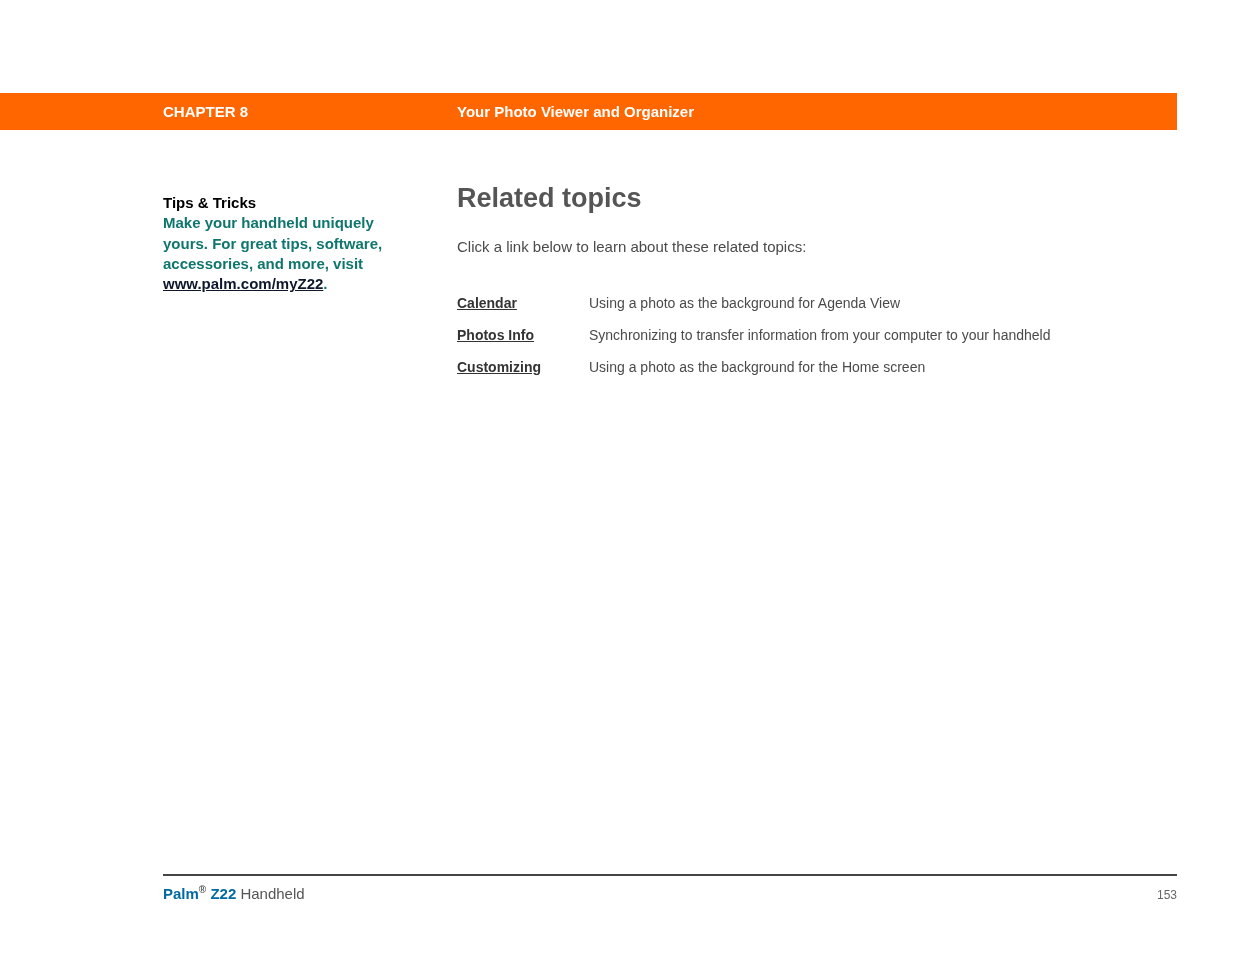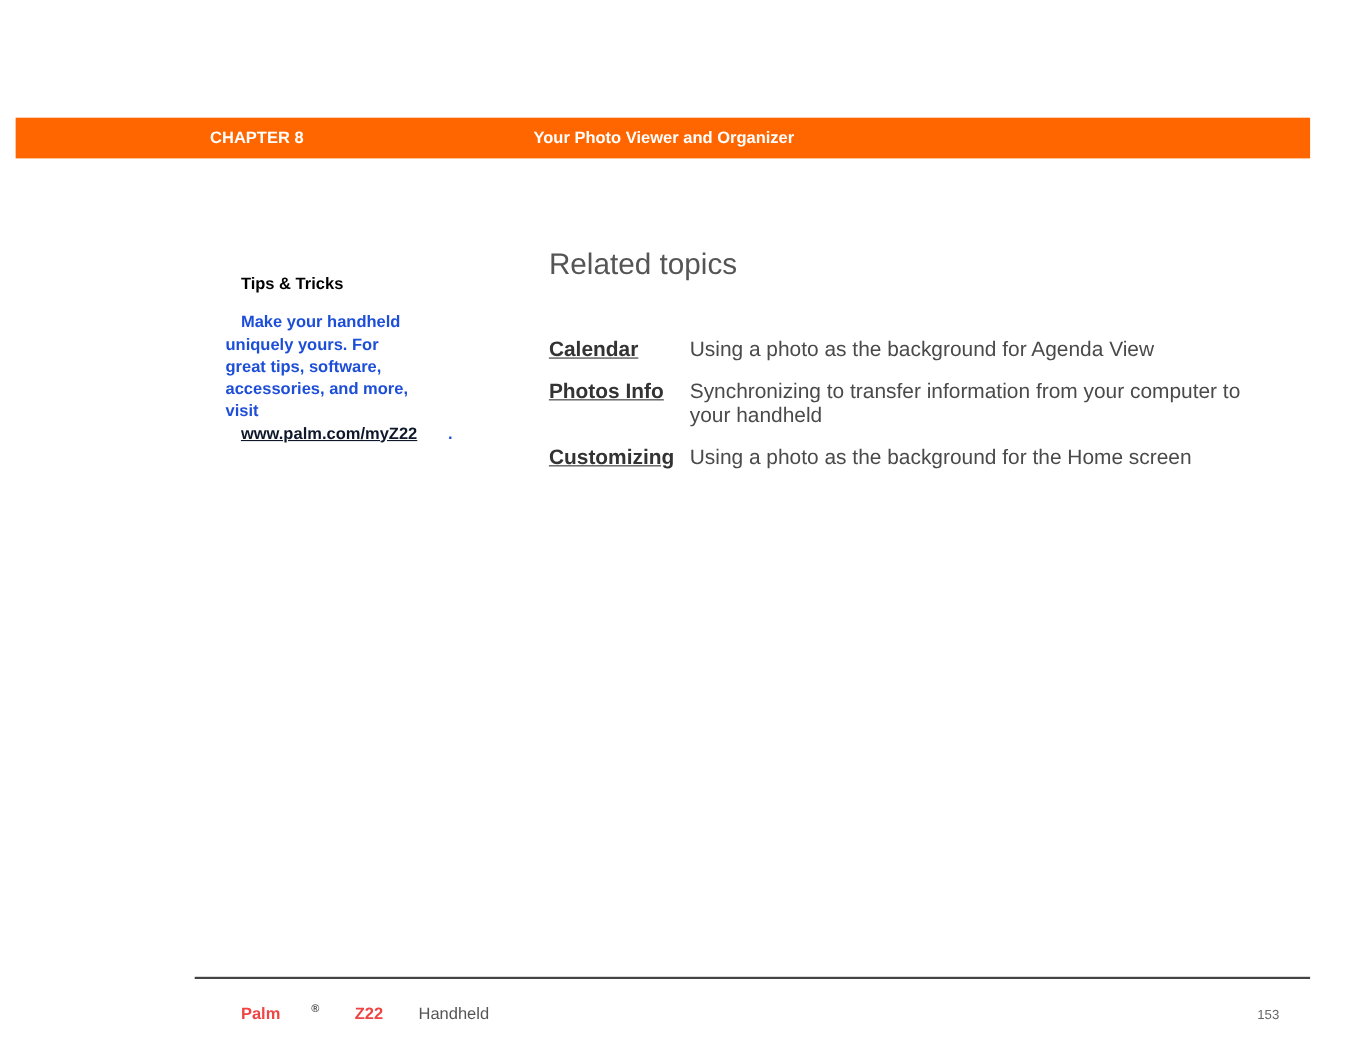--- a/index.html
+++ b/index.html
@@ -1,17 +1,17 @@
 <!DOCTYPE html>
 <html><head>
   <meta charset="utf-8">
   <style>
     * {
       margin: 0;
-      padding: 14px;
+      padding: 0;
       box-sizing: border-box;
     }
     body {
       font-family: "Helvetica Neue", Helvetica, Arial, sans-serif;
       background: #ffffff;
       width: 1235px;
       height: 954px;
       position: relative;
       color: #4a4a4a;
     }
@@ -43,56 +43,56 @@
       width: 230px;
       font-size: 15px;
       line-height: 1.35;
     }
     .sidebar-heading {
       font-weight: bold;
       color: #000000;
       margin-bottom: 0px;
     }
     .sidebar-text {
-      color: #1d4ed8;
+      color: #0f766e;
       font-weight: bold;
     }
     .sidebar-link {
       color: #0f172a;
       font-weight: bold;
       text-decoration: underline;
     }
     .sidebar-block {
       margin-bottom: 48px;
     }
     .main {
       position: absolute;
       left: 457px;
       top: 183px;
       width: 700px;
     }
     .main-heading {
       font-size: 27px;
-      font-weight: normal;
+      font-weight: bold;
       color: #555555;
-      margin-bottom: 38px;
+      margin-bottom: 24px;
     }
     .main-intro {
       font-size: 15px;
       color: #4a4a4a;
       margin-bottom: 40px;
     }
     .topics-table {
       border-collapse: collapse;
       width: 100%;
     }
     .topics-table td {
       padding: 0 0 16px 0;
       vertical-align: top;
-      font-size: 19px;
+      font-size: 14px;
     }
     .topic-link-cell {
       width: 132px;
     }
     .topic-link {
       color: #333333;
       font-weight: bold;
       text-decoration: underline;
     }
     .topic-desc {
@@ -106,21 +106,21 @@
       border-top: 2px solid #444444;
       padding-top: 8px;
       display: flex;
       justify-content: space-between;
       align-items: baseline;
       font-size: 15px;
       color: #555555;
     }
     .footer-left .brand {
       font-weight: bold;
-      color: #ef4444;
+      color: #0369a1;
     }
     .footer-left .reg {
       font-size: 10px;
       vertical-align: super;
       font-weight: bold;
     }
     .footer-right {
       font-size: 12px;
       color: #666666;
     }
@@ -135,20 +135,21 @@
 
 <div class="sidebar">
   <div class="sidebar-block">
     <div class="sidebar-heading">Tips &amp; Tricks</div>
     <span class="sidebar-text">Make your handheld uniquely yours. For great tips, software, accessories, and more, visit </span><a href="#" class="sidebar-link">www.palm.com/myZ22</a><span class="sidebar-text">.</span>
   </div>
 </div>
 
 <div class="main">
   <h1 class="main-heading">Related topics</h1>
+  <p class="main-intro">Click a link below to learn about these related topics:</p>
   <table class="topics-table">
     <tbody>
         <tr>
       <td class="topic-link-cell"><a href="#" class="topic-link">Calendar</a></td>
       <td class="topic-desc">Using a photo as the background for Agenda View</td>
     </tr>
     <tr>
       <td class="topic-link-cell"><a href="#" class="topic-link">Photos Info</a></td>
       <td class="topic-desc">Synchronizing to transfer information from your computer to your handheld</td>
     </tr>

